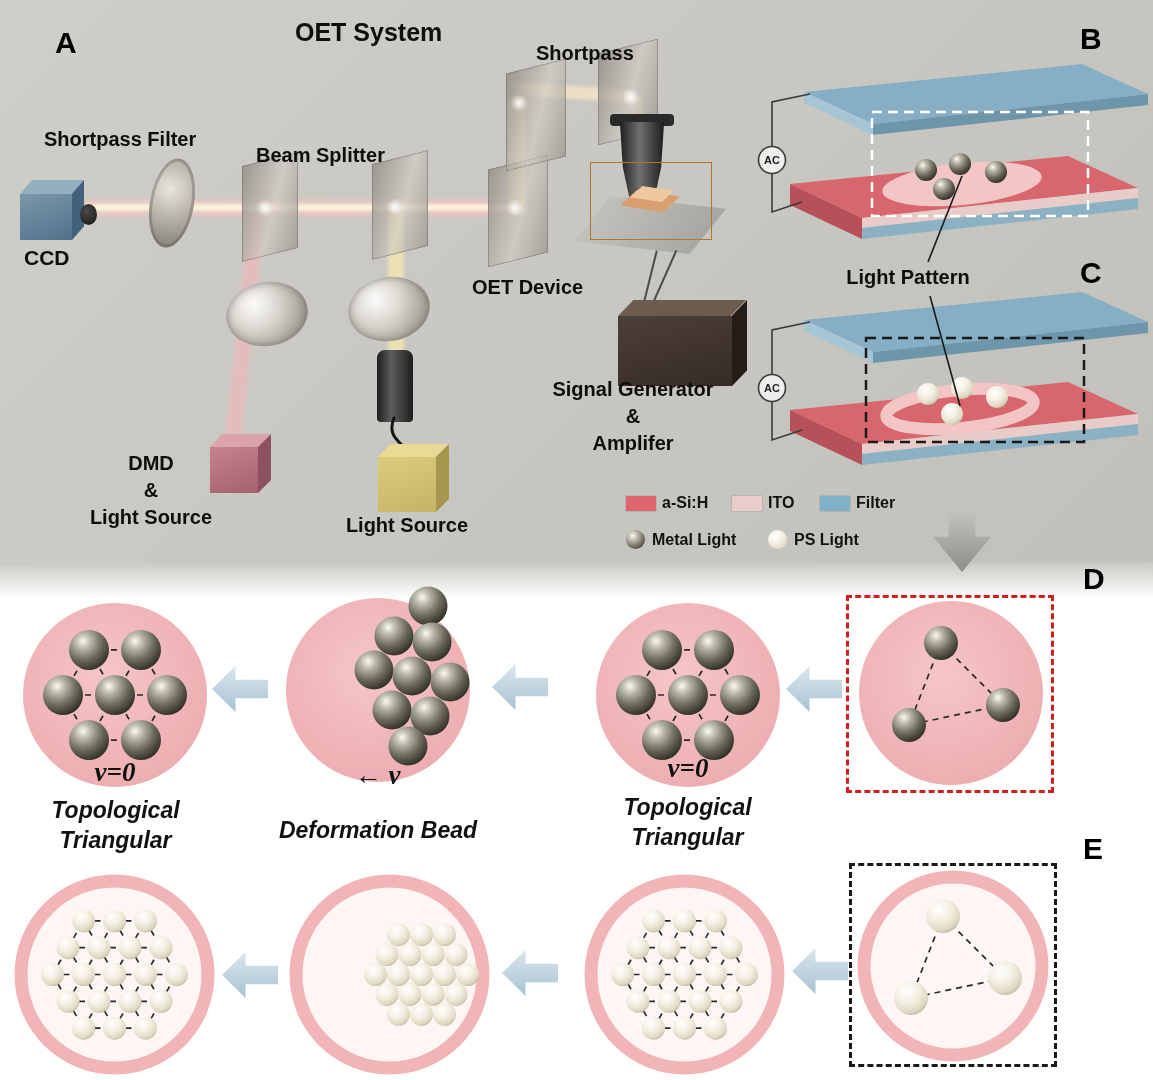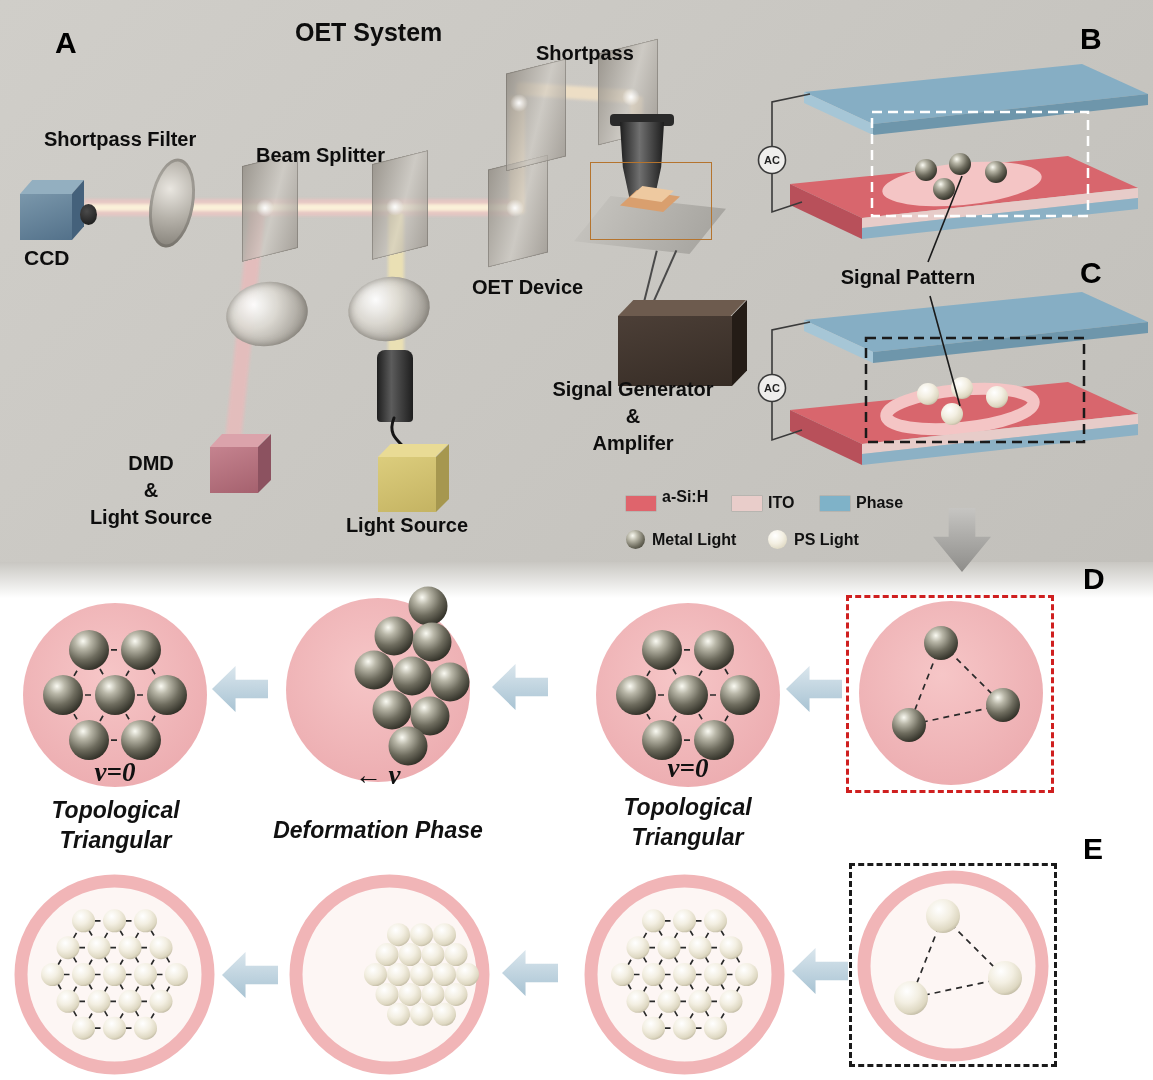--- a/index.html
+++ b/index.html
@@ -172,33 +172,33 @@
     <polygon points="110,158 386,128 386,138 110,168" fill="#e7ccc9"></polygon>
     <polygon points="110,168 386,138 386,149 110,179" fill="#8cb1c5"></polygon>
     <polygon points="38,124 110,158 110,179 38,145" fill="#b8505a"></polygon>
     <rect x="114" y="52" width="218" height="104" fill="none" stroke="#1a1a1a" stroke-width="2.5" stroke-dasharray="10 6"></rect>
     <polyline points="20,89 20,44 58,36" fill="none" stroke="#3a3a3a" stroke-width="1.6"></polyline>
     <polyline points="20,115 20,154 50,144" fill="none" stroke="#3a3a3a" stroke-width="1.6"></polyline>
     <circle cx="20" cy="102" r="13.5" fill="#efeeec" stroke="#3a3a3a" stroke-width="1.6"></circle>
     <text x="20" y="106" text-anchor="middle" font-size="11" font-weight="bold" fill="#222">AC</text>
   </svg>
 
-  <div class="lbl" style="left:826px;top:264px;width:164px;font-weight:600">Signal Pattern</div>
+  <div class="lbl" style="left:826px;top:264px;width:164px;font-weight:600">Light Pattern</div>
   <svg class="abs" style="left:890px;top:166px;z-index:5" width="100" height="250">
     <line x1="38" y1="96" x2="72" y2="10" stroke="#1a1a1a" stroke-width="1.6"></line>
     <line x1="40" y1="130" x2="70" y2="240" stroke="#1a1a1a" stroke-width="1.6"></line>
   </svg>
 
   <div class="abs" style="left:616px;top:488px;width:350px;height:80px">
     <div class="swatch" style="left: 10px; top: 8px; background-color: rgb(223, 100, 108);"></div>
-    <div class="legend-text" style="left:46px;top:0">a-Si:H</div>
+    <div class="legend-text" style="left:46px;top:6px">a-Si:H</div>
     <div class="swatch" style="left: 116px; top: 8px; background-color: rgb(233, 205, 202);"></div>
     <div class="legend-text" style="left:152px;top:6px">ITO</div>
     <div class="swatch" style="left: 204px; top: 8px; background-color: rgb(127, 178, 200);"></div>
-    <div class="legend-text" style="left:240px;top:6px">Phase</div>
+    <div class="legend-text" style="left:240px;top:6px">Filter</div>
     <div class="bead-icon icon-metal" style="left:10px;top:42px"></div>
     <div class="legend-text" style="left:36px;top:43px">Metal Light</div>
     <div class="bead-icon icon-ps" style="left:152px;top:42px"></div>
     <div class="legend-text" style="left:178px;top:43px">PS Light</div>
   </div>
 
   <div class="down-arrow"></div>
 
   <div class="letter" style="left:1083px;top:562px">D</div>
   <div class="roi roi-d"></div>
@@ -252,21 +252,21 @@
         <circle cx="54" cy="-48" r="19.5" fill="url(#grad-metal)"></circle>
         <circle cx="-4" cy="-20" r="19.5" fill="url(#grad-metal)"></circle>
         <circle cx="34" cy="-14" r="19.5" fill="url(#grad-metal)"></circle>
         <circle cx="72" cy="-8" r="19.5" fill="url(#grad-metal)"></circle>
         <circle cx="14" cy="20" r="19.5" fill="url(#grad-metal)"></circle>
         <circle cx="52" cy="26" r="19.5" fill="url(#grad-metal)"></circle>
         <circle cx="30" cy="56" r="19.5" fill="url(#grad-metal)"></circle>
       </svg>
   </div>
   <div class="v-label" style="left:295px;top:760px;width:165px">← v</div>
-  <div class="cap-label" style="left:258px;top:816px;width:240px">Deformation Phase</div>
+  <div class="cap-label" style="left:258px;top:816px;width:240px">Deformation Bead</div>
 
   <div class="flow-arrow" style="left:212px;top:666px"></div>
   <div class="stage" style="left:20px;top:600px">
     <svg class="bead-svg" width="190" height="190" viewBox="-95 -95 190 190">
         <circle cx="0" cy="0" r="92" fill="url(#grad-disk)"></circle>
         <line x1="-52" y1="0" x2="-26" y2="45.032" stroke="#2a2a2a" stroke-width="1.7" stroke-dasharray="6 5"></line>
         <line x1="-52" y1="0" x2="-26" y2="-45.032" stroke="#2a2a2a" stroke-width="1.7" stroke-dasharray="6 5"></line>
         <line x1="-52" y1="0" x2="0" y2="0" stroke="#2a2a2a" stroke-width="1.7" stroke-dasharray="6 5"></line>
         <line x1="-26" y1="45.032" x2="0" y2="0" stroke="#2a2a2a" stroke-width="1.7" stroke-dasharray="6 5"></line>
         <line x1="-26" y1="45.032" x2="26" y2="45.032" stroke="#2a2a2a" stroke-width="1.7" stroke-dasharray="6 5"></line>

